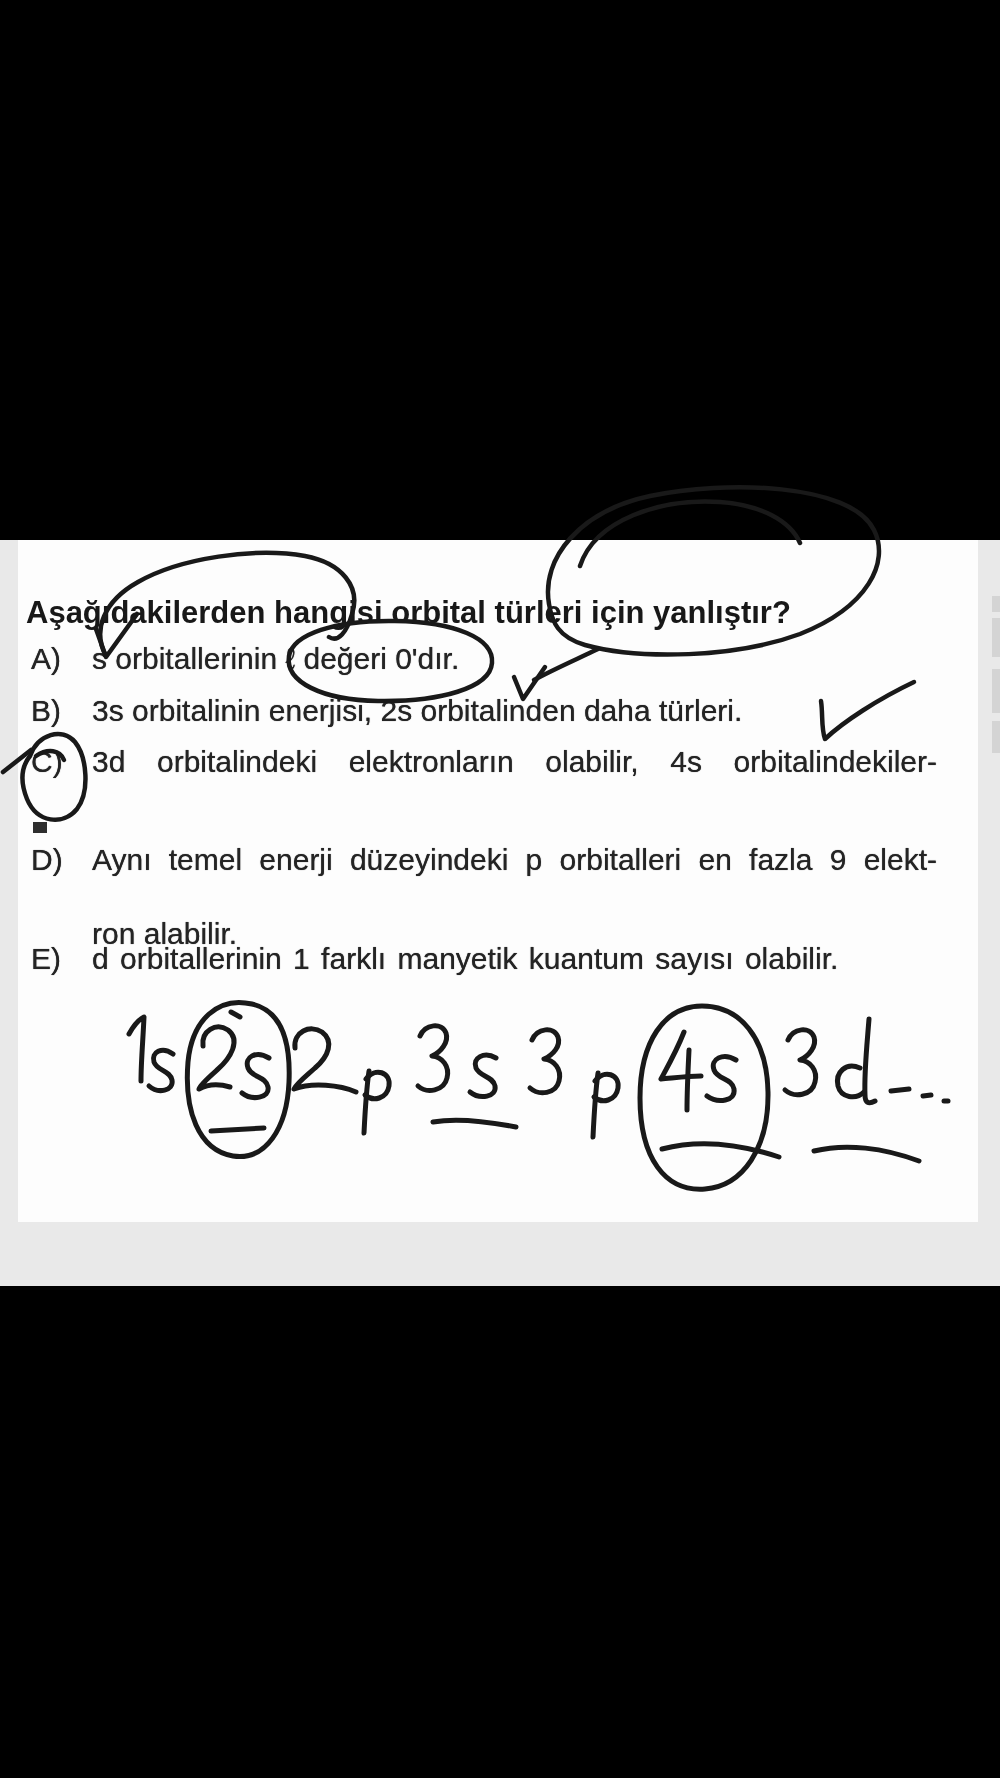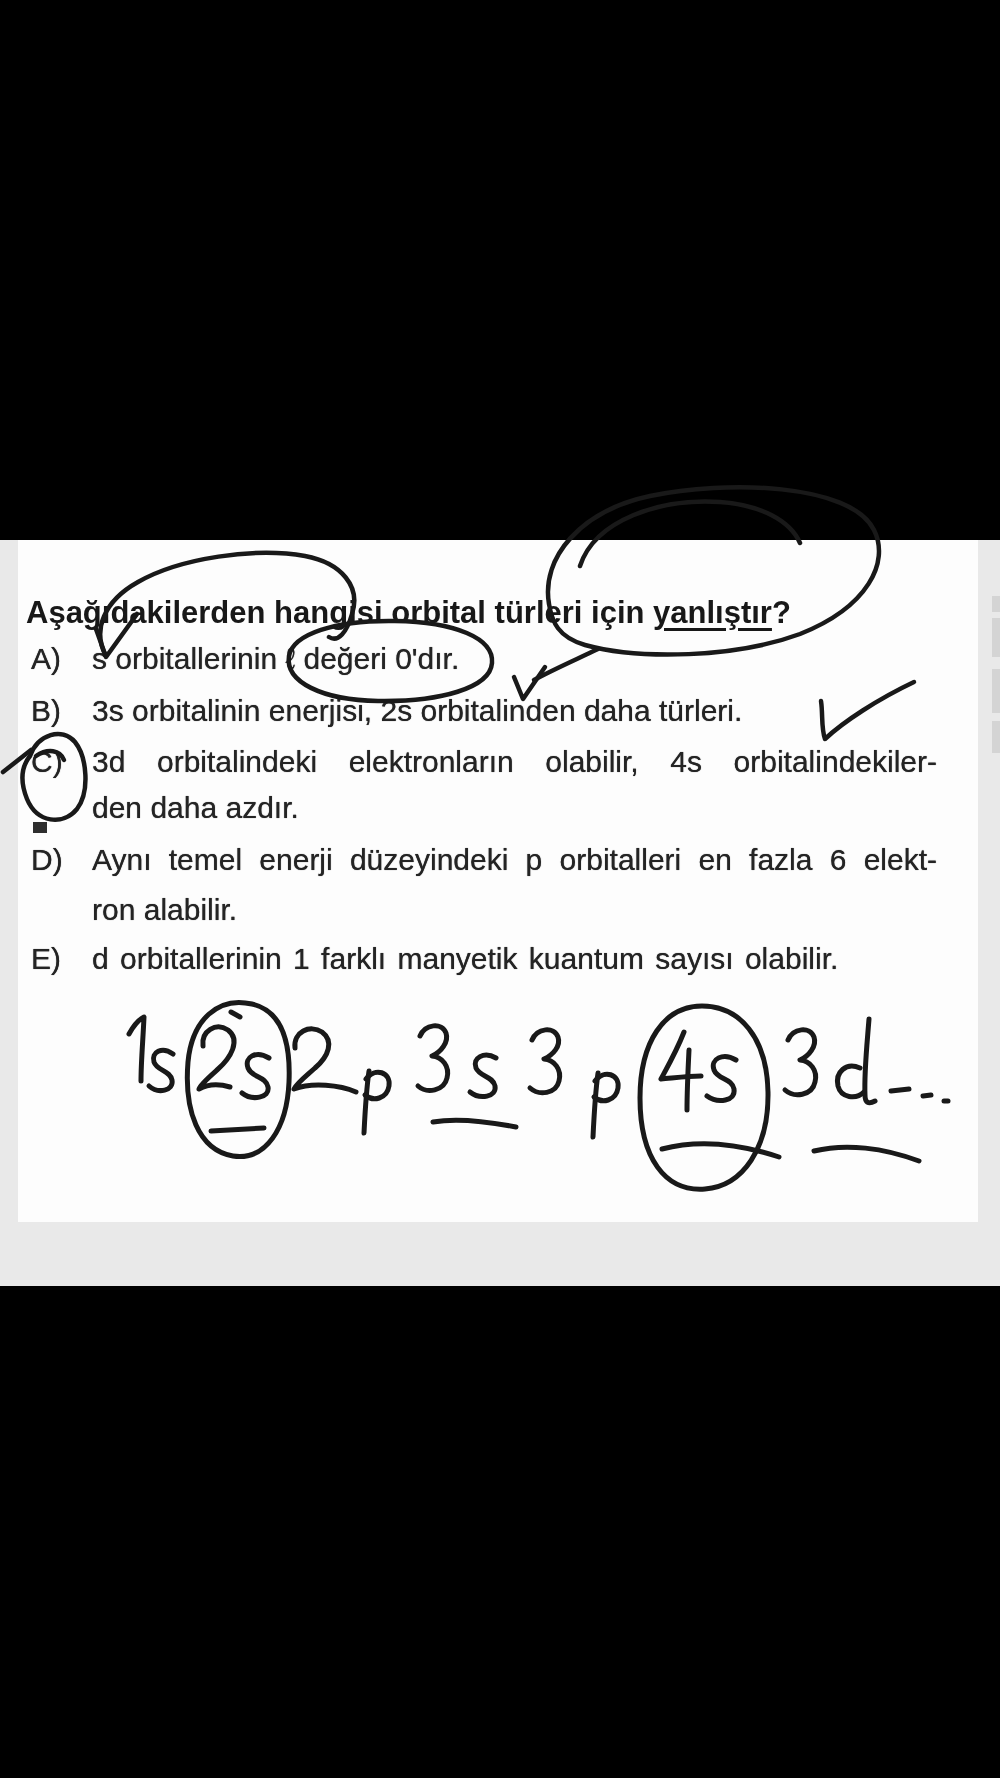--- a/index.html
+++ b/index.html
@@ -15,21 +15,21 @@
   .card{
     position:absolute;left:18px;top:540px;width:960px;height:682px;
     background:#fdfdfd;
   }
   .printed{position:absolute;inset:0;filter:blur(0.4px);color:#1f1f1f;}
   .question{
     position:absolute;left:8px;top:54px;width:940px;
     font-size:31px;line-height:37px;font-weight:700;color:#181818;
     white-space:nowrap;
   }
-  .q-u{text-decoration:underline;text-decoration-thickness:3px;text-underline-offset:5px;}
+  .q-u{text-decoration-thickness:3px;text-underline-offset:5px;}
   .row{
     position:absolute;left:13px;display:flex;
     font-size:30px;line-height:36px;color:#242424;
     text-shadow:0 0 0.8px #2a2a2a;
   }
   .letter{display:block;width:61px;flex:none;}
   .text{display:block;width:845px;}
   .just{text-align:justify;text-align-last:justify;}
   .ink{position:absolute;left:0;top:0;pointer-events:none;}
 </style>
@@ -52,30 +52,26 @@
 
     <div class="row" style="top:153px">
       <span class="letter">B)</span>
       <span class="text">3s orbitalinin enerjisi, 2s orbitalinden daha türleri.</span>
     </div>
 
     <div class="row" style="top:204px">
       <span class="letter">C)</span>
       <span class="text just">3d orbitalindeki elektronların olabilir, 4s orbitalindekiler-</span>
     </div>
-    <div class="row" style="top:250px">
-      <span class="letter"></span>
-      <span class="text">den daha azdır.</span>
-    </div>
 
     <div class="row" style="top:302px">
       <span class="letter">D)</span>
-      <span class="text just">Aynı temel enerji düzeyindeki p orbitalleri en fazla 6 elekt-</span>
+      <span class="text just">Aynı temel enerji düzeyindeki p orbitalleri en fazla 9 elekt-</span>
     </div>
-    <div class="row" style="top:352px">
+    <div class="row" style="top:376px">
       <span class="letter"></span>
       <span class="text">ron alabilir.</span>
     </div>
 
     <div class="row" style="top:401px">
       <span class="letter">E)</span>
       <span class="text" style="word-spacing:3px">d orbitallerinin 1 farklı manyetik kuantum sayısı olabilir.</span>
     </div>
 
   </div>

